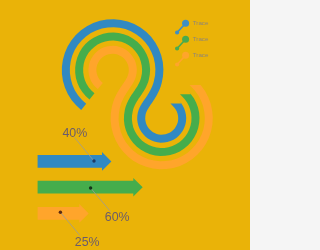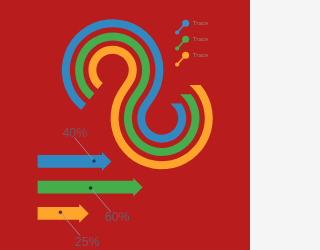--- a/index.html
+++ b/index.html
@@ -1,16 +1,16 @@
 <!DOCTYPE html>
 <html><head>
 <meta charset="utf-8">
 <style>
   html,body{margin:0;padding:0;width:250px;height:250px;overflow:hidden;background:#f5f5f5;}
-  #stage{position:relative;width:250px;height:250px;background:#b91c1c;
+  #stage{position:relative;width:250px;height:250px;background:#eab308;
          font-family:"Liberation Sans","DejaVu Sans",sans-serif;}
   svg{position:absolute;left:0;top:0;display:block;}
   text{white-space:pre;}
 </style>
 </head>
 <body>
 
 <div id="stage">
 <svg width="250" height="250" viewBox="0 0 250 250">
 <g>

